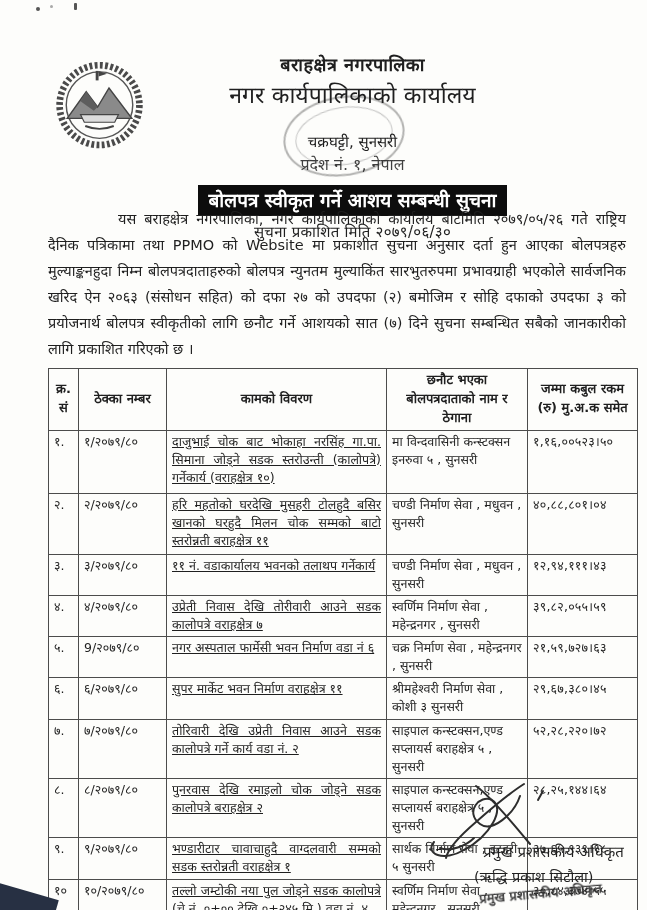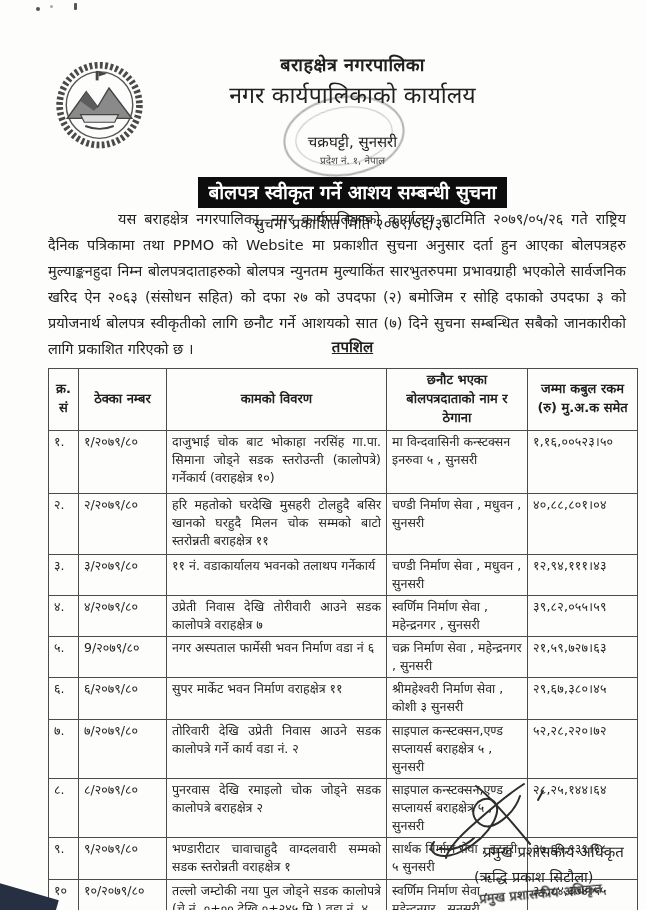--- a/index.html
+++ b/index.html
@@ -6,21 +6,21 @@
   .paper{
     position:relative;width:647px;height:910px;margin:0 auto;
     background:#fdfdfb;color:#1f1f1f;overflow:hidden;
     font-family:"DejaVu Sans", sans-serif;
   }
   
   .header-block{position:absolute;top:52px;left:58px;right:0;text-align:center;}
   .muni-name{font-size:18px;font-weight:bold;letter-spacing:.5px;}
   .office-name{font-size:23px;margin-top:2px;}
   .addr1{font-size:15px;margin-top:21px;}
-  .addr2{font-size:10px;margin-top:2px;opacity:.85;}
+  .addr2{font-size:16px;margin-top:2px;opacity:.85;}
   .notice-bar{
     display:inline-block;margin-top:10px;padding:2px 10px 3px;
     background:#0d0d0d;color:#ffffff;font-size:19px;font-weight:bold;
   }
   .pub-line{font-size:15px;margin-top:5px;letter-spacing:.3px;}
   
   .emblem{position:absolute;left:52px;top:58px;width:95px;height:98px;}
   
   .hdr-stamp{
     position:absolute;left:283px;top:96px;width:118px;height:76px;
@@ -48,21 +48,21 @@
   }
   table.tender th,table.tender td{
     border:1px solid #4c4c4c;padding:2px 5px;vertical-align:top;
     overflow:hidden;
   }
   table.tender th{
     font-weight:bold;text-align:center;vertical-align:middle;
     white-space:pre-line;font-size:13px;
   }
   td.c-sn{text-align:left;padding-left:6px;}
-  td.c-work{text-align:justify;}
+  td.c-work{text-align:justify;text-decoration:underline;}
   td.c-amt{letter-spacing:.2px;}
   tr.hh th{height:42px;}
   tr.h60 td{height:58px;} tr.h58 td{height:56px;} tr.h38 td{height:34px;}
   tr.h37 td{height:33px;} tr.h62 td{height:58px;}
   
   .sig-scribble{position:absolute;left:420px;top:778px;width:155px;height:92px;}
   .sig-designation{position:absolute;left:483px;top:841px;font-size:15px;}
   .sig-name{position:absolute;left:474px;top:866px;font-size:14.5px;}
   .sig-stamp-line{
     position:absolute;left:479px;top:884px;font-size:13px;font-weight:bold;
@@ -108,21 +108,20 @@
   <div class="header-block">
     <div class="muni-name">बराहक्षेत्र नगरपालिका</div>
     <div class="office-name">नगर कार्यपालिकाको कार्यालय</div>
     <div class="addr1">चक्रघट्टी, सुनसरी</div>
     <div class="addr2">प्रदेश नं. १, नेपाल</div>
     <div><span class="notice-bar">बोलपत्र स्वीकृत गर्ने आशय सम्बन्धी सुचना</span></div>
     <div class="pub-line">सुचना प्रकाशित मिति  २०७९/०६/३०</div>
   </div>
 
   <div class="body-par">यस बराहक्षेत्र नगरपालिका, नगर कार्यपालिकाको कार्यालय बाटमिति २०७९/०५/२६ गते राष्ट्रिय दैनिक पत्रिकामा तथा PPMO को Website मा प्रकाशीत सुचना अनुसार दर्ता हुन आएका बोलपत्रहरु मुल्याङ्कनहुदा निम्न बोलपत्रदाताहरुको बोलपत्र न्युनतम मुल्याकिंत सारभुतरुपमा प्रभावग्राही भएकोले सार्वजनिक खरिद ऐन २०६३ (संसोधन सहित) को दफा २७ को उपदफा (२) बमोजिम र सोहि दफाको उपदफा ३ को प्रयोजनार्थ बोलपत्र स्वीकृतीको लागि छनौट गर्ने आशयको सात (७) दिने सुचना सम्बन्धित सबैको जानकारीको लागि प्रकाशित गरिएको छ ।</div>
-  <div class="tapashil">तपशिल</div>
 
   <table class="tender">
     <colgroup>
       <col style="width:30px">
         <col style="width:88px">
         <col style="width:220px">
       <col style="width:141px">
         <col style="width:110px">
     </colgroup>
     <tbody>

